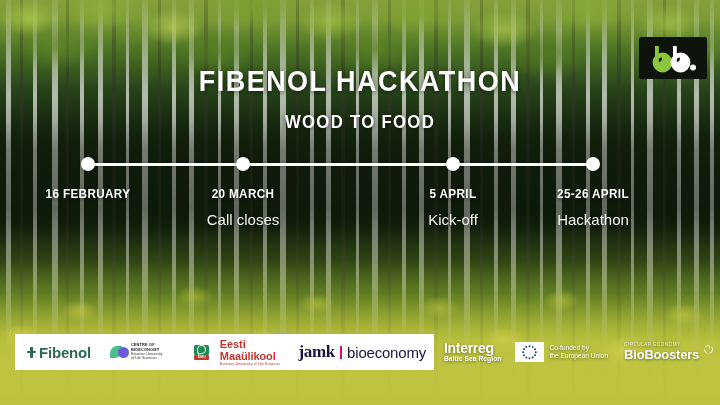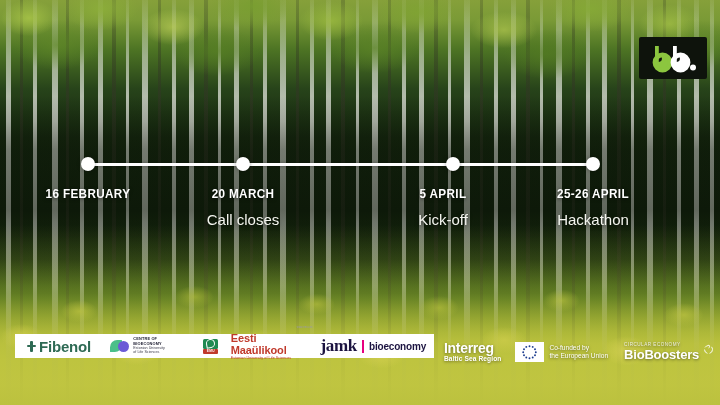--- a/index.html
+++ b/index.html
@@ -141,21 +141,21 @@
     text-shadow:0 1px 4px rgba(0,0,0,.6);
   }
   .tl-desc {
     margin-top:9px;
     font-size:15px; font-weight:400; color:#f4f5ef; line-height:1.38;
     text-shadow:0 1px 4px rgba(0,0,0,.6);
   }
 
   
   .logo-band {
-    position:absolute; left:15px; top:334px; width:419px; height:24px;
+    position:absolute; left:15px; top:334px; width:419px; height:36px;
     background:#ffffff;
   }
   .logo-band-inner {
     position:absolute; inset:0;
     display:flex; align-items:center; gap:0;
     padding:0 8px;
   }
   .lg { display:flex; align-items:center; }
 
   
@@ -215,21 +215,21 @@
     font-size:2.6px; color:#9a9aa6; letter-spacing:.1px;
   }
 
   
   .jamk { gap:5px; margin-left:8px; }
   .jamk .word {
     font-family:"Liberation Serif", serif;
     font-size:17px; font-weight:700; color:#1b1340; letter-spacing:-.4px;
   }
   .jamk .bar { width:2.4px; height:13px; background:#e6007e; }
-  .jamk .sub { font-size:10px; font-weight:700; color:#1b1340; letter-spacing:-.2px;text-align:right; }
+  .jamk .sub { font-size:15px; font-weight:400; color:#1b1340; letter-spacing:-.2px;text-align:right; }
 
   
   .right-logos {
     position:absolute; left:444px; top:334px; width:270px; height:36px;
     display:flex; align-items:center;
   }
   .interreg { line-height:1.05; }
   .interreg .t1 {
     font-size:14px; font-weight:700; color:#ffffff; letter-spacing:-.3px;
     text-shadow:0 1px 3px rgba(0,0,0,.45);
@@ -326,40 +326,44 @@
   <div class="bb-badge">
     <svg viewBox="0 0 52 30">
       <path d="M8 3 L8 19.5 A7.5 7.5 0 1 0 15.5 12 L11 12 A3.2 3.2 0 1 1 11.8 19 L11.8 3 Z" fill="#8cc63f"></path>
       <circle cx="15.5" cy="19.5" r="7.6" fill="none" stroke="#8cc63f" stroke-width="4.6"></circle>
       <path d="M26 3 L26 19.5 A7.5 7.5 0 1 0 33.5 12 L29 12 A3.2 3.2 0 1 1 29.8 19 L29.8 3 Z" fill="#ffffff"></path>
       <circle cx="33.5" cy="19.5" r="7.6" fill="none" stroke="#ffffff" stroke-width="4.6"></circle>
       <circle cx="46" cy="24.5" r="3" fill="#ffffff"></circle>
     </svg>
   </div>
 
+  <div class="headline">
+    <div class="title">FIBENOL HACKATHON</div>
+    <div class="subtitle">WOOD TO FOOD</div>
+  </div>
 
   <div class="timeline">
     <div class="tl-line"></div>
     <div class="tl-dot" style="left:88px;"></div>
     <div class="tl-dot" style="left:243px;"></div>
     <div class="tl-dot" style="left:453px;"></div>
     <div class="tl-dot" style="left:593px;"></div>
   </div>
 
   <div class="tl-labels">
     <div class="tl-item" style="left:88px;">
       <div class="tl-date">16 FEBRUARY</div>
     </div>
     <div class="tl-item" style="left:243px;">
       <div class="tl-date">20 MARCH</div>
       <div class="tl-desc">
         <div>Call closes</div>
       </div>
     </div>
-    <div class="tl-item" style="left:443px;">
+    <div class="tl-item" style="left:453px;">
       <div class="tl-date">5 APRIL</div>
       <div class="tl-desc">
         <div>Kick-off</div>
       </div>
     </div>
     <div class="tl-item" style="left:593px;">
       <div class="tl-date">25-26 APRIL</div>
       <div class="tl-desc">
         <div>Hackathon</div>
       </div>

